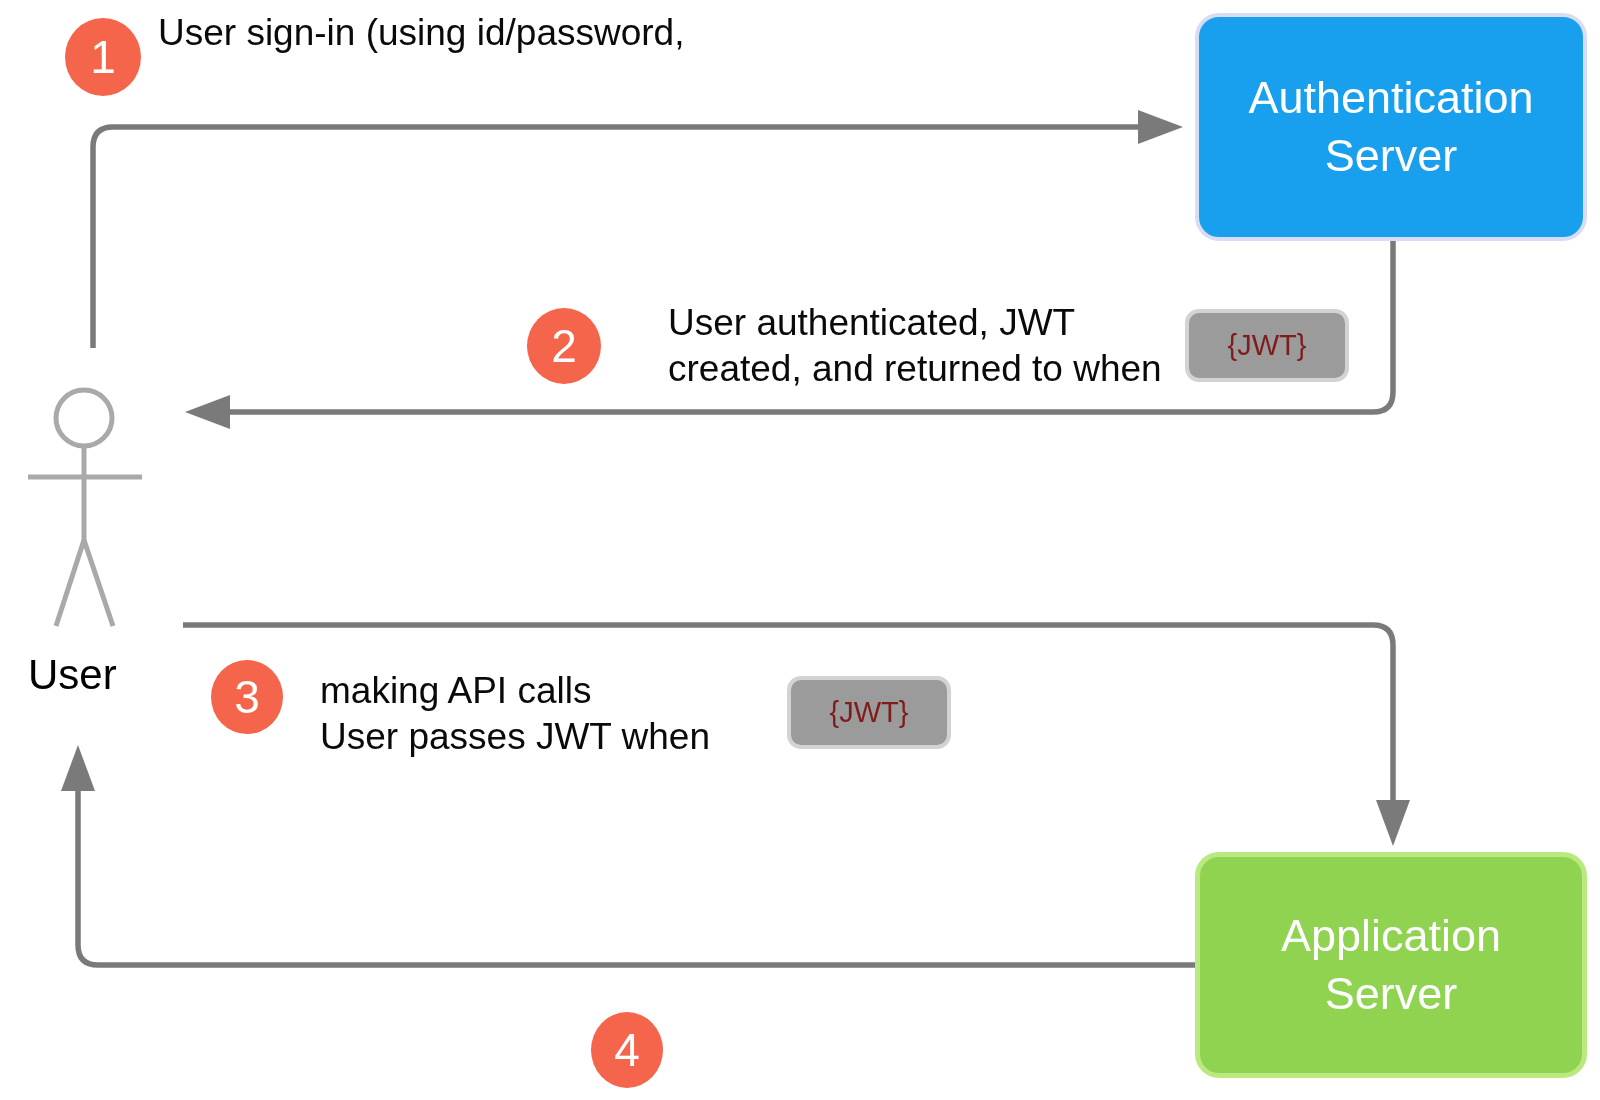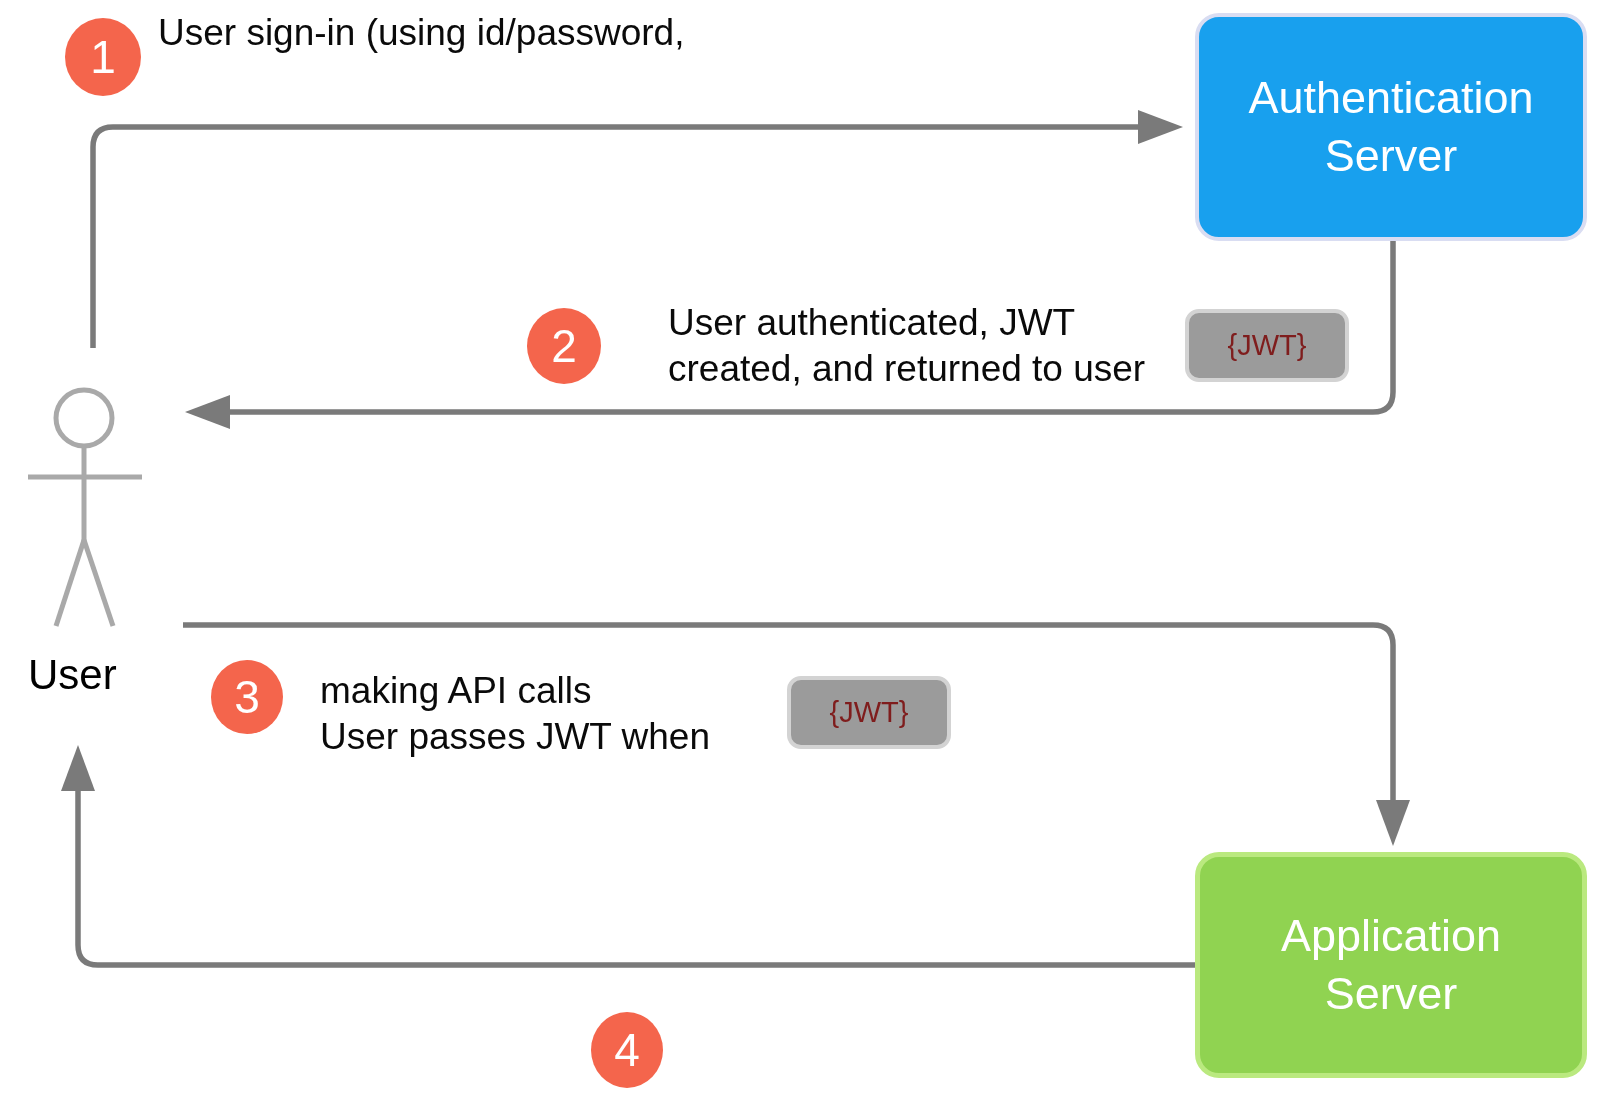--- a/index.html
+++ b/index.html
@@ -116,21 +116,21 @@
   </div>
   <div class="step-badge s4">
     <span>4</span>
   </div>
 
   <div class="step-text t1">
     <div>User sign-in (using id/password,</div>
   </div>
   <div class="step-text t2">
     <div>User authenticated, JWT</div>
-    <div>created, and returned to user</div>
+    <div>created, and returned to when</div>
   </div>
   <div class="step-text t3">
     <div>making API calls</div>
     <div>User passes JWT when</div>
   </div>
 
   <div class="jwt-badge j1">
     <span>{JWT}</span>
   </div>
   <div class="jwt-badge j2">

